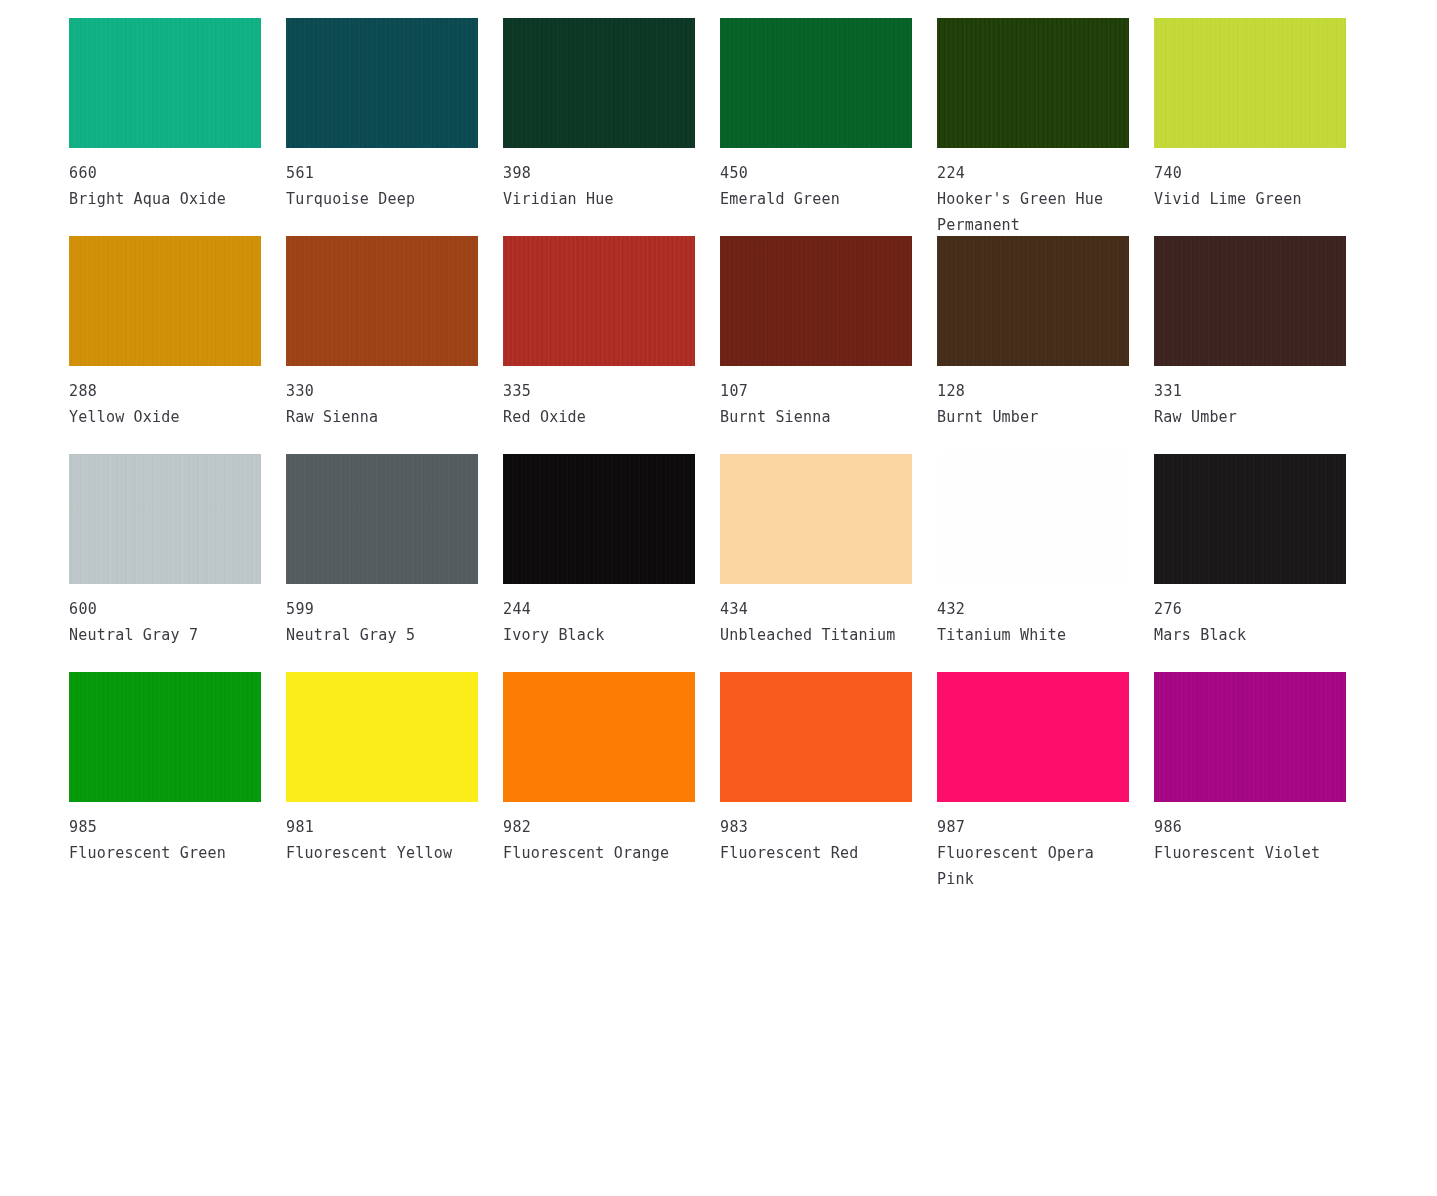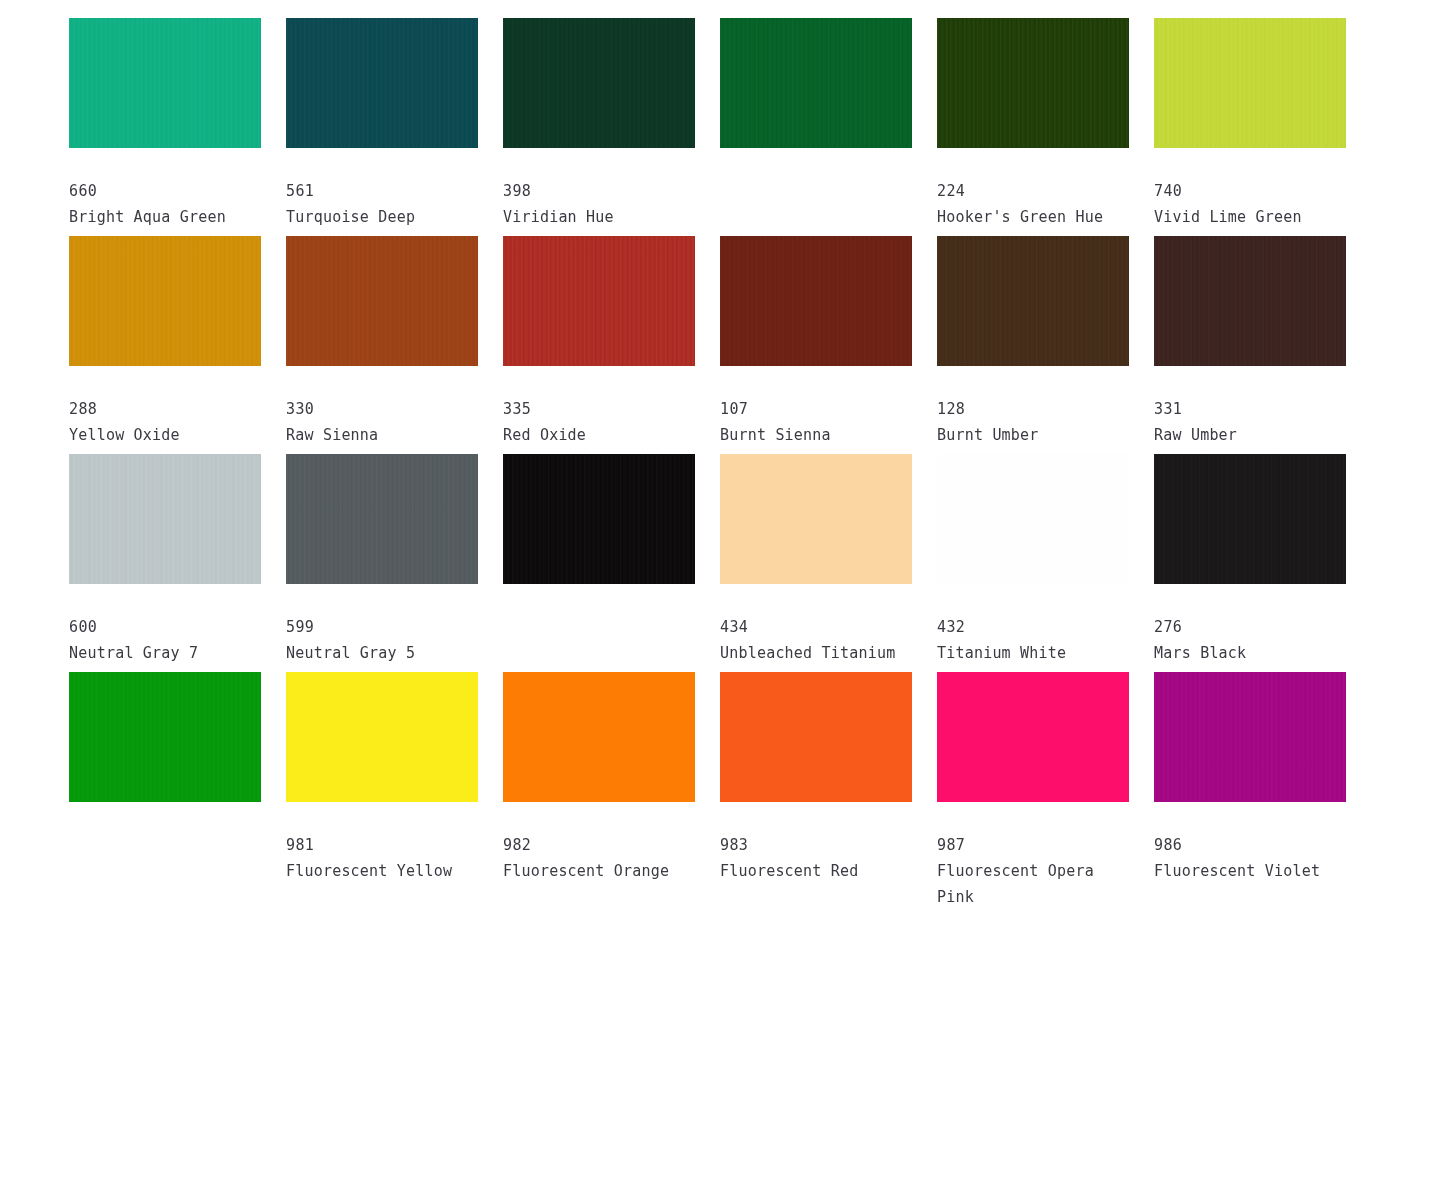--- a/index.html
+++ b/index.html
@@ -68,21 +68,21 @@
       rgba(0,0,0,0.10) 2px,
       rgba(0,0,0,0.10) 4px,
       rgba(255,255,255,0.10) 5px,
       rgba(255,255,255,0.10) 7px,
       rgba(0,0,0,0.06) 8px,
       rgba(0,0,0,0.06) 10px
     );
   }
 
   .swatch-meta {
-    padding-top: 30px;
+    padding-top: 12px;
   }
 
   .swatch-code {
     font-size: 15px;
     line-height: 26px;
     letter-spacing: 0.4px;
     white-space: nowrap;
   }
 
   .swatch-name {
@@ -93,39 +93,43 @@
   }
 </style>
 </head>
 <body>
 
 <div id="swatch-grid">
     <div class="swatch-cell">
       <div class="swatch-chip" style="background: rgb(15, 177, 132);"></div>
       <div class="swatch-meta">
         <div class="swatch-code">660</div>
-        <div class="swatch-name">Bright Aqua Green</div>
+        <div class="swatch-name">Bright Aqua Oxide</div>
       </div>
     </div>
     <div class="swatch-cell">
       <div class="swatch-chip" style="background: rgb(11, 74, 82);"></div>
       <div class="swatch-meta">
         <div class="swatch-code">561</div>
         <div class="swatch-name">Turquoise Deep</div>
       </div>
     </div>
     <div class="swatch-cell">
       <div class="swatch-chip" style="background: rgb(12, 55, 36);"></div>
       <div class="swatch-meta">
         <div class="swatch-code">398</div>
         <div class="swatch-name">Viridian Hue</div>
       </div>
     </div>
     <div class="swatch-cell">
       <div class="swatch-chip" style="background: rgb(5, 98, 39);"></div>
+      <div class="swatch-meta">
+        <div class="swatch-code">450</div>
+        <div class="swatch-name">Emerald Green</div>
+      </div>
     </div>
     <div class="swatch-cell">
       <div class="swatch-chip tex-strong" style="background: rgb(30, 61, 6);"></div>
       <div class="swatch-meta">
         <div class="swatch-code">224</div>
         <div class="swatch-name">Hooker's Green Hue Permanent</div>
       </div>
     </div>
     <div class="swatch-cell">
       <div class="swatch-chip" style="background: rgb(196, 218, 56);"></div>
@@ -185,20 +189,24 @@
     </div>
     <div class="swatch-cell">
       <div class="swatch-chip" style="background: rgb(85, 92, 95);"></div>
       <div class="swatch-meta">
         <div class="swatch-code">599</div>
         <div class="swatch-name">Neutral Gray 5</div>
       </div>
     </div>
     <div class="swatch-cell">
       <div class="swatch-chip" style="background: rgb(12, 10, 11);"></div>
+      <div class="swatch-meta">
+        <div class="swatch-code">244</div>
+        <div class="swatch-name">Ivory Black</div>
+      </div>
     </div>
     <div class="swatch-cell">
       <div class="swatch-chip tex-none" style="background: rgb(251, 213, 162);"></div>
       <div class="swatch-meta">
         <div class="swatch-code">434</div>
         <div class="swatch-name">Unbleached Titanium</div>
       </div>
     </div>
     <div class="swatch-cell">
       <div class="swatch-chip tex-none" style="background: rgb(254, 254, 254);"></div>
@@ -209,20 +217,24 @@
     </div>
     <div class="swatch-cell">
       <div class="swatch-chip" style="background: rgb(25, 23, 24);"></div>
       <div class="swatch-meta">
         <div class="swatch-code">276</div>
         <div class="swatch-name">Mars Black</div>
       </div>
     </div>
     <div class="swatch-cell">
       <div class="swatch-chip" style="background: rgb(4, 154, 9);"></div>
+      <div class="swatch-meta">
+        <div class="swatch-code">985</div>
+        <div class="swatch-name">Fluorescent Green</div>
+      </div>
     </div>
     <div class="swatch-cell">
       <div class="swatch-chip tex-none" style="background: rgb(250, 237, 25);"></div>
       <div class="swatch-meta">
         <div class="swatch-code">981</div>
         <div class="swatch-name">Fluorescent Yellow</div>
       </div>
     </div>
     <div class="swatch-cell">
       <div class="swatch-chip tex-none" style="background: rgb(253, 125, 4);"></div>

